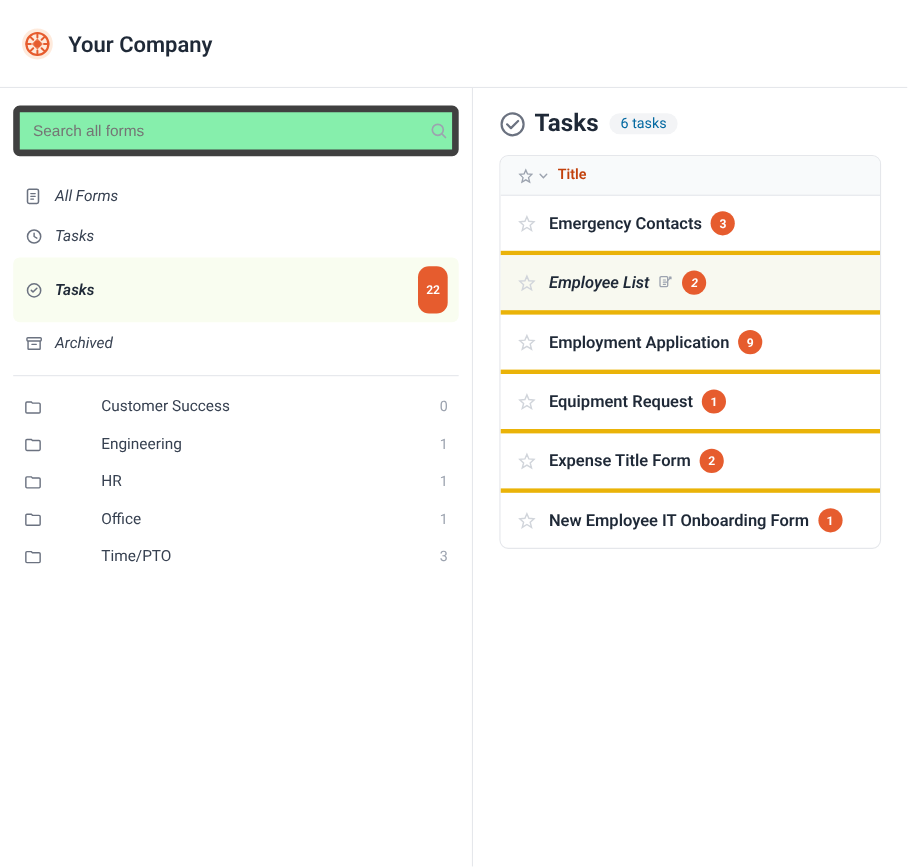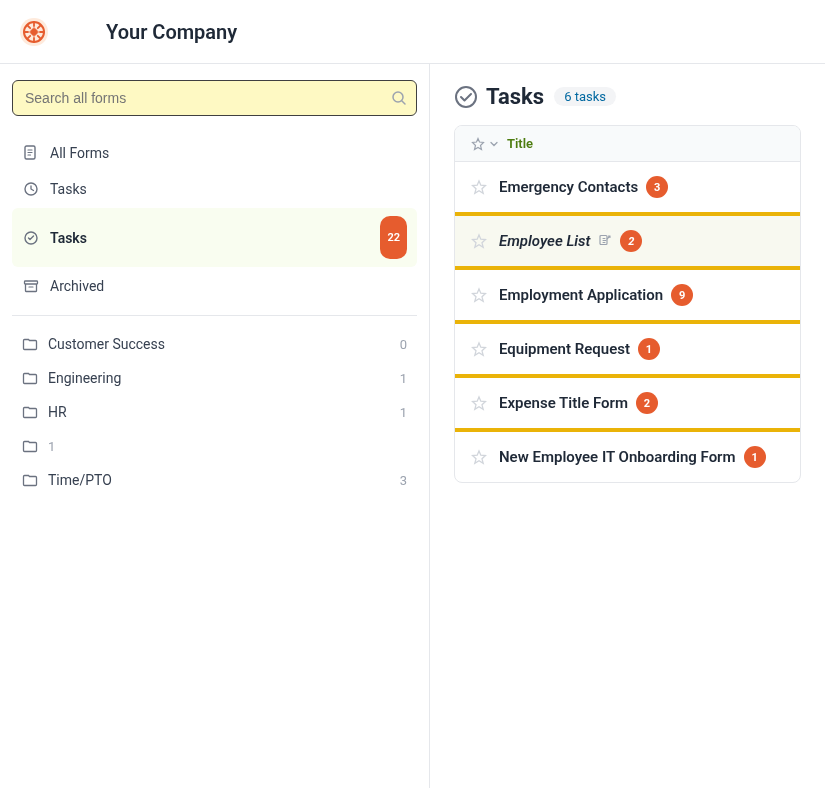--- a/index.html
+++ b/index.html
@@ -12,23 +12,22 @@
       display: flex;
       flex-direction: column;
     }
 
     
     .header {
       display: flex;
       align-items: center;
       padding: 12px 16px;
       border-bottom: 1px solid #e5e7eb;
-      height: 64px;
+      height: 80px;
       flex-shrink: 0;
-      gap: 44px;
     }
     .logo-icon {
       width: 36px;
       height: 36px;
       margin-right: 10px;
       flex-shrink: 0;
     }
     .company-name {
       font-size: 20px;
       font-weight: 600;
@@ -51,23 +50,23 @@
       flex-shrink: 0;
     }
 
     .search-box {
       position: relative;
       margin-bottom: 20px;
     }
     .search-input {
       width: 100%;
       padding: 9px 36px 9px 12px;
-      border: 1px solid #404040;
+      border: 6px solid #404040;
       border-radius: 6px;
-      background: #fef9c3;
+      background: #86efac;
       font-size: 14px;
       color: #6b7280;
       outline: none;
     }
     .search-icon-wrap {
       position: absolute;
       right: 10px;
       top: 50%;
       transform: translateY(-50%);
       color: #9ca3af;
@@ -96,20 +95,21 @@
       width: 18px;
       height: 18px;
       display: flex;
       align-items: center;
       justify-content: center;
       color: #6b7280;
       flex-shrink: 0;
     }
     .nav-item-label {
       flex: 1;
+      font-style: italic;
     }
     .nav-badge {
       background: #e65c2e;
       color: #fff;
       border-radius: 10px;
       padding: 15px 7px;
       font-size: 11px;
       font-weight: 600;
     }
 
@@ -132,20 +132,21 @@
       color: #374151;
       margin-bottom: 2px;
     }
     .folder-icon {
       margin-right: 10px;
       color: #6b7280;
       flex-shrink: 0;
     }
     .folder-label {
       flex: 1;
+      margin-left: 44px;
     }
     .folder-count {
       color: #9ca3af;
       font-size: 13px;
     }
 
     
     .content {
       flex: 1;
       padding: 20px 24px;
@@ -193,21 +194,21 @@
     .table-header-star {
       margin-right: 8px;
       color: #9ca3af;
       display: flex;
       align-items: center;
       gap: 4px;
     }
     .table-header-title {
       font-size: 13px;
       font-weight: 600;
-      color: #4d7c0f;
+      color: #c2410c;
     }
 
     .table-row {
       display: flex;
       align-items: center;
       padding: 14px 16px;
       border-bottom: 4px solid #eab308;
       cursor: pointer;
     }
     .table-row:last-child {
@@ -358,20 +359,21 @@
         <span class="folder-label">HR</span>
         <span class="folder-count">1</span>
       </div>
 
       <div class="folder-item">
         <span class="folder-icon">
           <svg width="16" height="16" viewBox="0 0 16 16" fill="none">
             <path d="M1.5 4.5 Q1.5 3.5 2.5 3.5 L6.5 3.5 L7.5 4.5 L13.5 4.5 Q14.5 4.5 14.5 5.5 L14.5 12.5 Q14.5 13.5 13.5 13.5 L2.5 13.5 Q1.5 13.5 1.5 12.5 Z" stroke="#6b7280" stroke-width="1.3" fill="none"></path>
           </svg>
         </span>
+        <span class="folder-label">Office</span>
         <span class="folder-count">1</span>
       </div>
 
       <div class="folder-item">
         <span class="folder-icon">
           <svg width="16" height="16" viewBox="0 0 16 16" fill="none">
             <path d="M1.5 4.5 Q1.5 3.5 2.5 3.5 L6.5 3.5 L7.5 4.5 L13.5 4.5 Q14.5 4.5 14.5 5.5 L14.5 12.5 Q14.5 13.5 13.5 13.5 L2.5 13.5 Q1.5 13.5 1.5 12.5 Z" stroke="#6b7280" stroke-width="1.3" fill="none"></path>
           </svg>
         </span>
         <span class="folder-label">Time/PTO</span>

